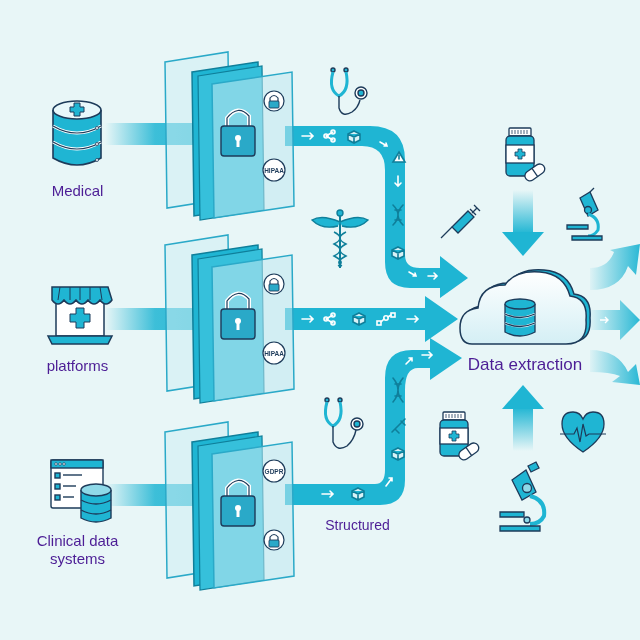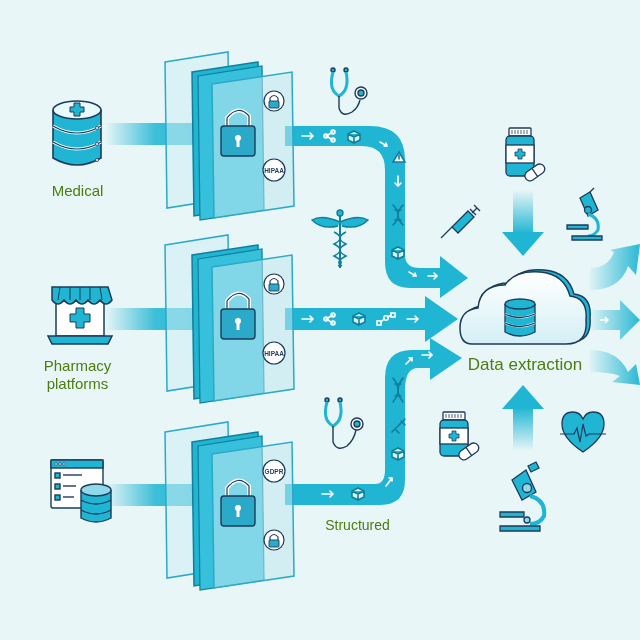--- a/index.html
+++ b/index.html
@@ -1,18 +1,18 @@
 <!DOCTYPE html>
 <html><head>
   <meta charset="utf-8">
   <style>
     html, body { margin:0; padding:0; }
     body { width:640px; height:640px; background:#e8f6f7; overflow:hidden; font-family:"Liberation Sans", sans-serif; position:relative; }
     #scene { position:absolute; left:0; top:0; width:640px; height:640px; }
-    .label { position:absolute; text-align:center; color:#4d7c0f; font-family:"Liberation Sans", sans-serif; font-size:15px; line-height:18px; }
+    .label { position:absolute; text-align:center; color:#4c1d95; font-family:"Liberation Sans", sans-serif; font-size:15px; line-height:18px; }
     .label span { display:block; }
   </style>
 </head>
 <body>
 
 <svg id="scene" viewBox="0 0 640 640" xmlns="http://www.w3.org/2000/svg">
   <defs>
     <linearGradient id="fadeIn" x1="0" x2="1" y1="0" y2="0">
       <stop offset="0" stop-color="#1fb5d3" stop-opacity="0"></stop>
       <stop offset="0.5" stop-color="#1fb5d3" stop-opacity="0.85"></stop>
@@ -327,21 +327,22 @@
     <path d="M500 512 L524 512 L524 517 L500 517 Z" fill="#1fb5d3"></path>
     <path d="M500 526 L540 526 L540 531 L500 531 Z" fill="#1fb5d3"></path>
     <circle cx="527" cy="520" r="3" fill="#8fd9e8"></circle>
   </g>
 </svg>
 
 <div class="label" style="left:20px; top:182px; width:115px;">
   <span>Medical</span>
 </div>
 <div class="label" style="left:20px; top:357px; width:115px;">
-  <span>Pharmacy</span>
   <span>platforms</span>
 </div>
 <div class="label" style="left:15px; top:532px; width:125px;">
+  <span>Clinical data</span>
+  <span>systems</span>
 </div>
 <div class="label" style="left:300px; top:516px; width:115px; font-size:14px;">
   <span>Structured</span>
 </div>
 <div class="label" style="left:460px; top:356px; width:130px; font-size:17px;">Data extraction</div>
 
 </body></html>

